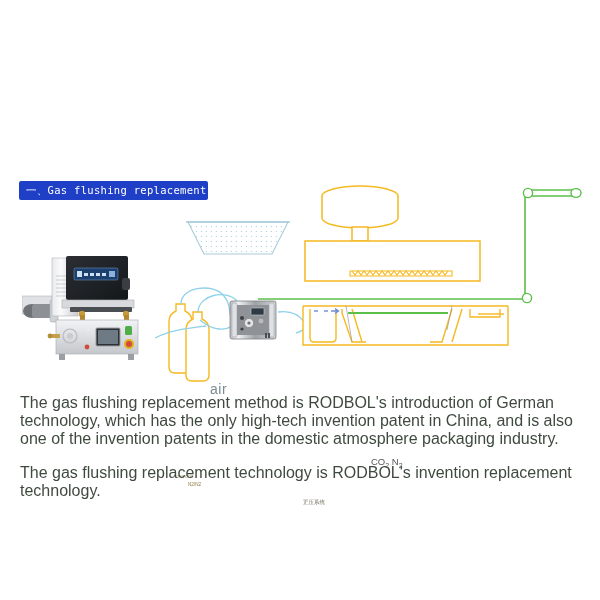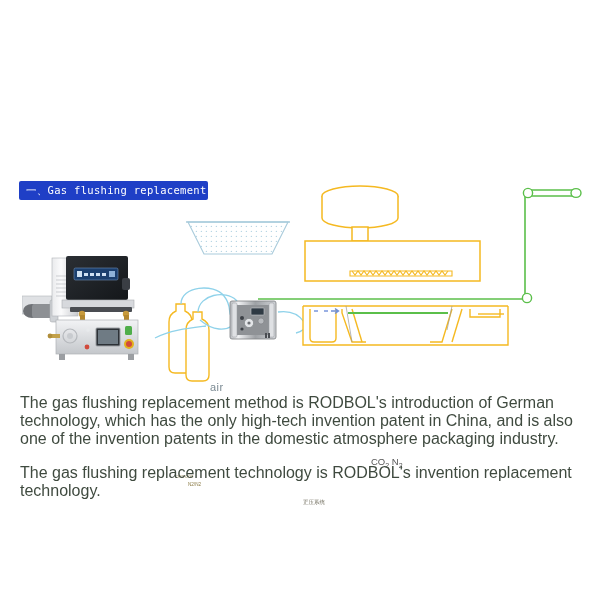--- a/index.html
+++ b/index.html
@@ -84,21 +84,21 @@
   .lbl {
     position: absolute;
     color: #555555;
     font-size: 5.5px;
     white-space: nowrap;
     line-height: 1;
   }
   .lbl-air {
     left: 210px; top: 212px;
     color: #7b8a93;
-    font-size: 11px;
+    font-size: 14px;
     letter-spacing: 0.5px;
   }
   .lbl-co2n2 {
     left: 371px; top: 287px;
     color: #555555;
     font-size: 9.5px;
   }
   .lbl-co2n2 sub { font-size: 7px; }
   .lbl-zhengya {
     left: 303px; top: 330px;

